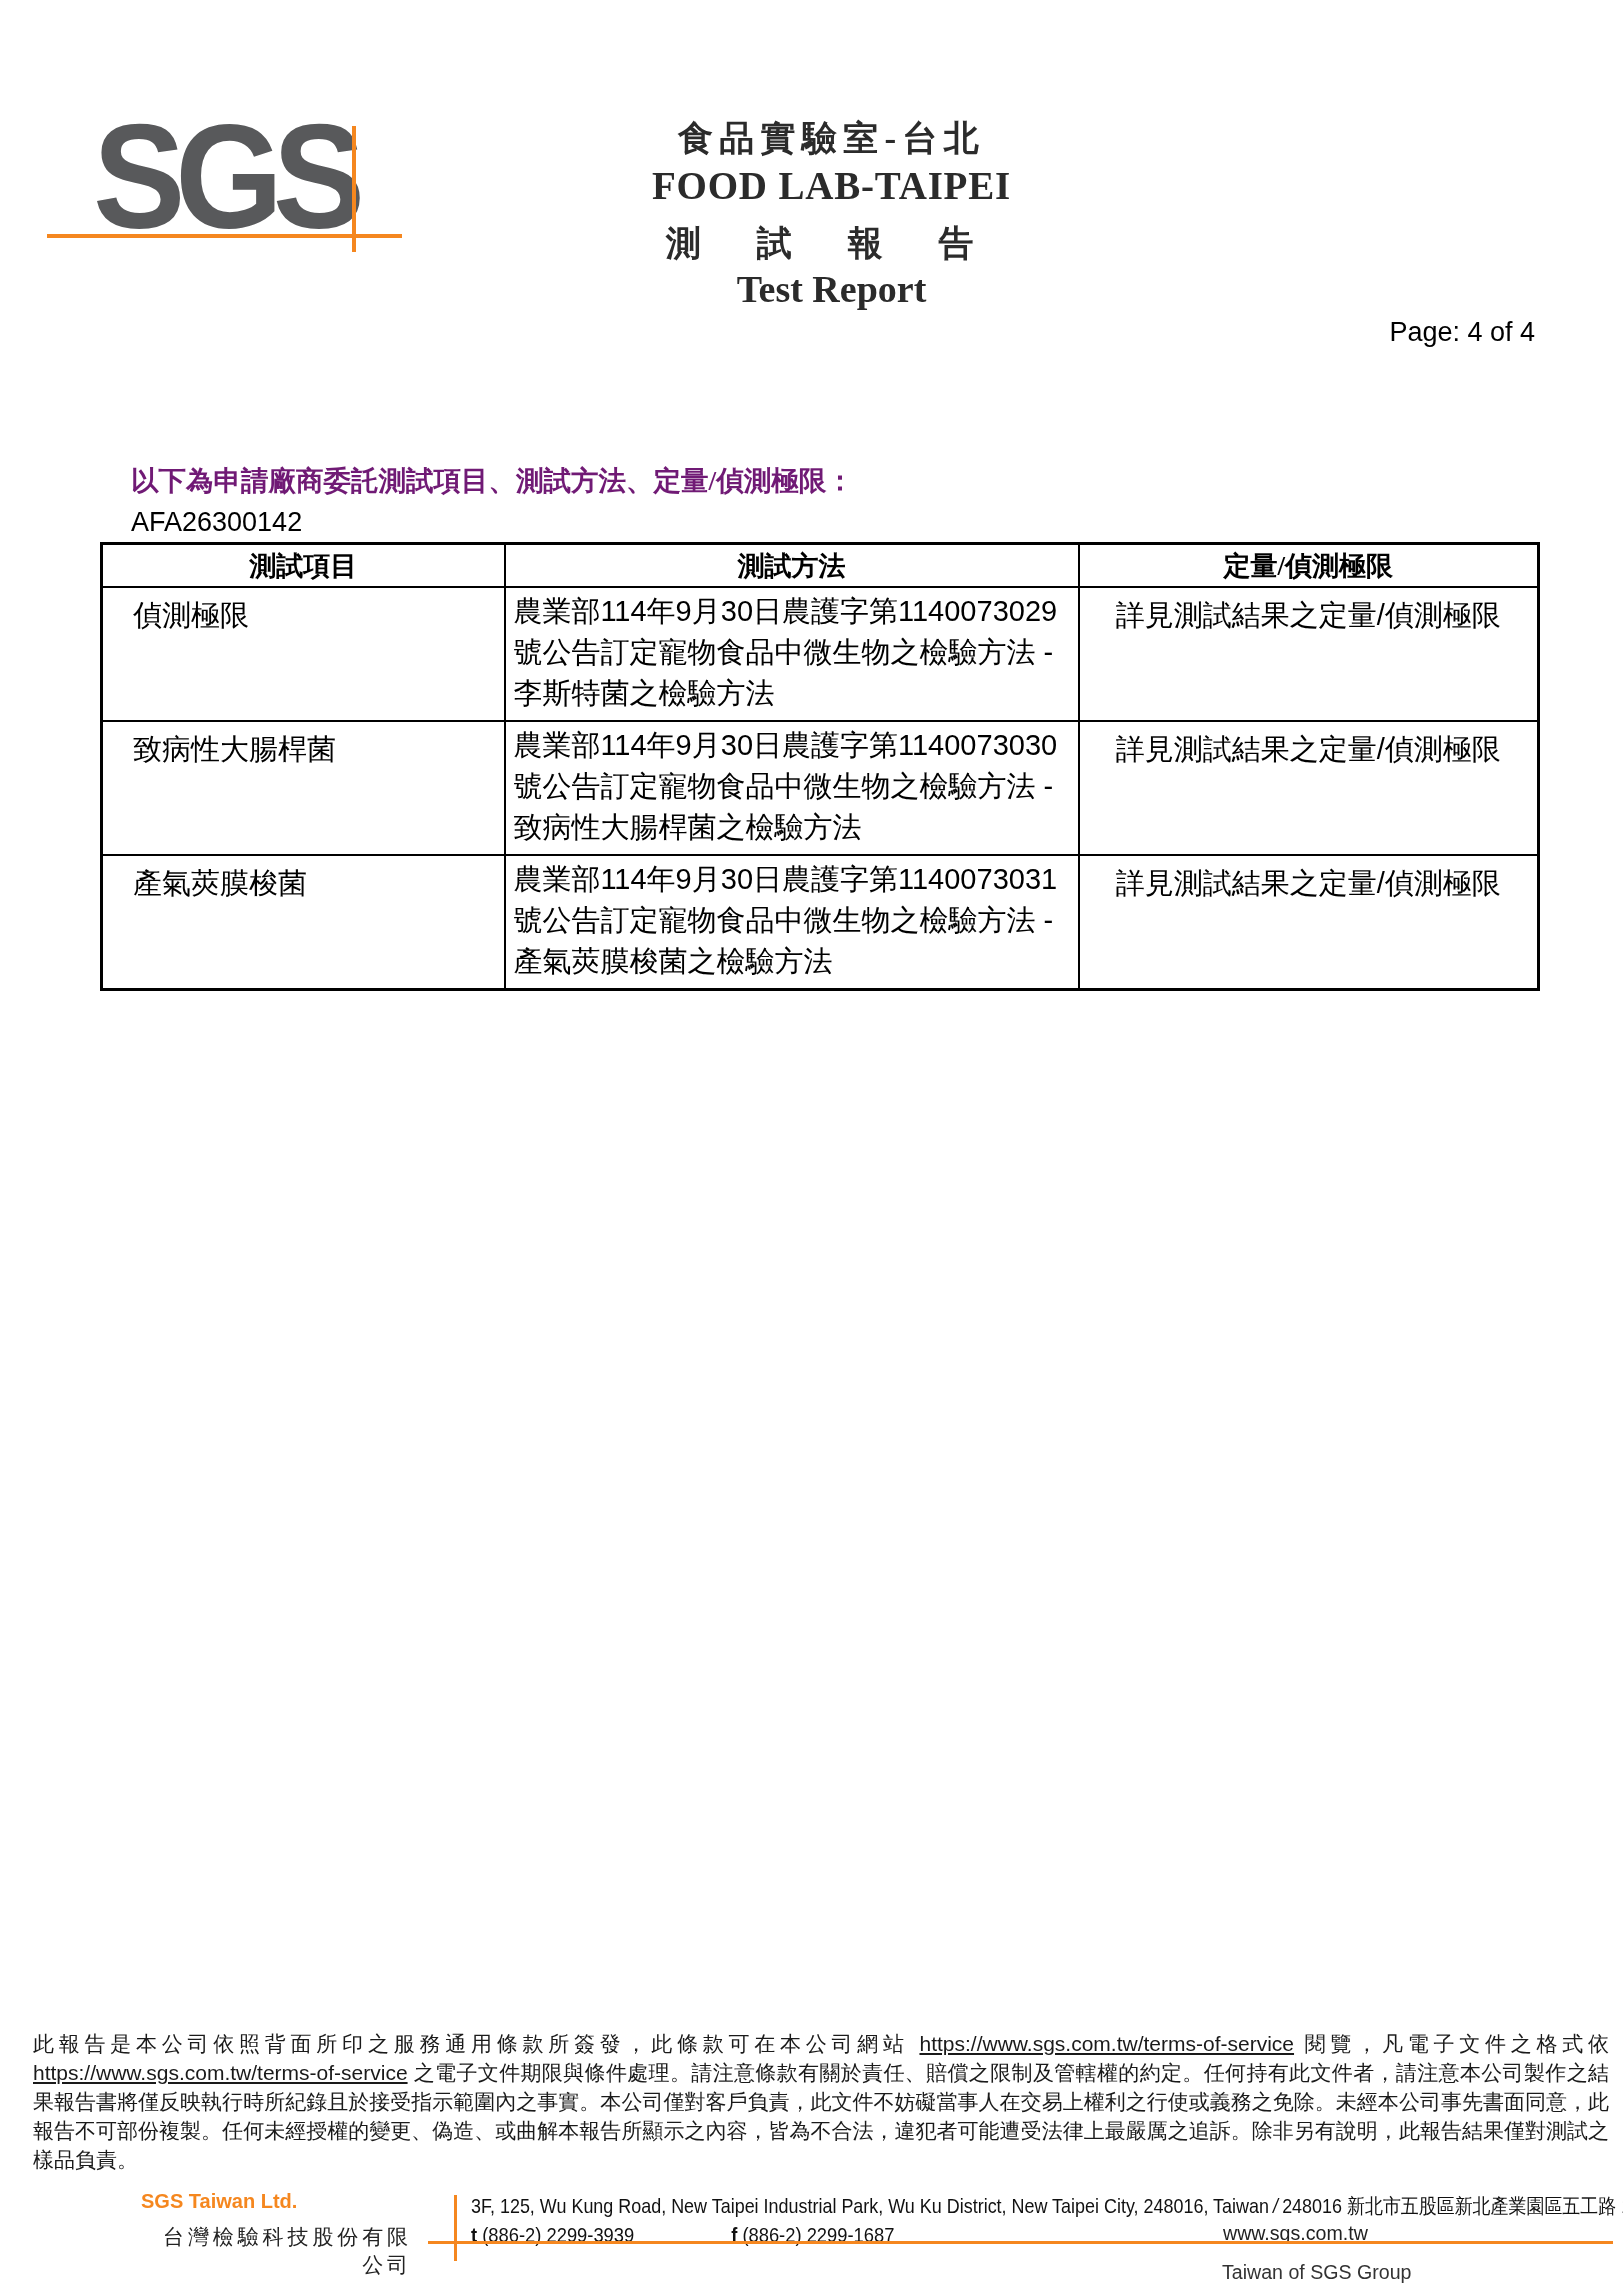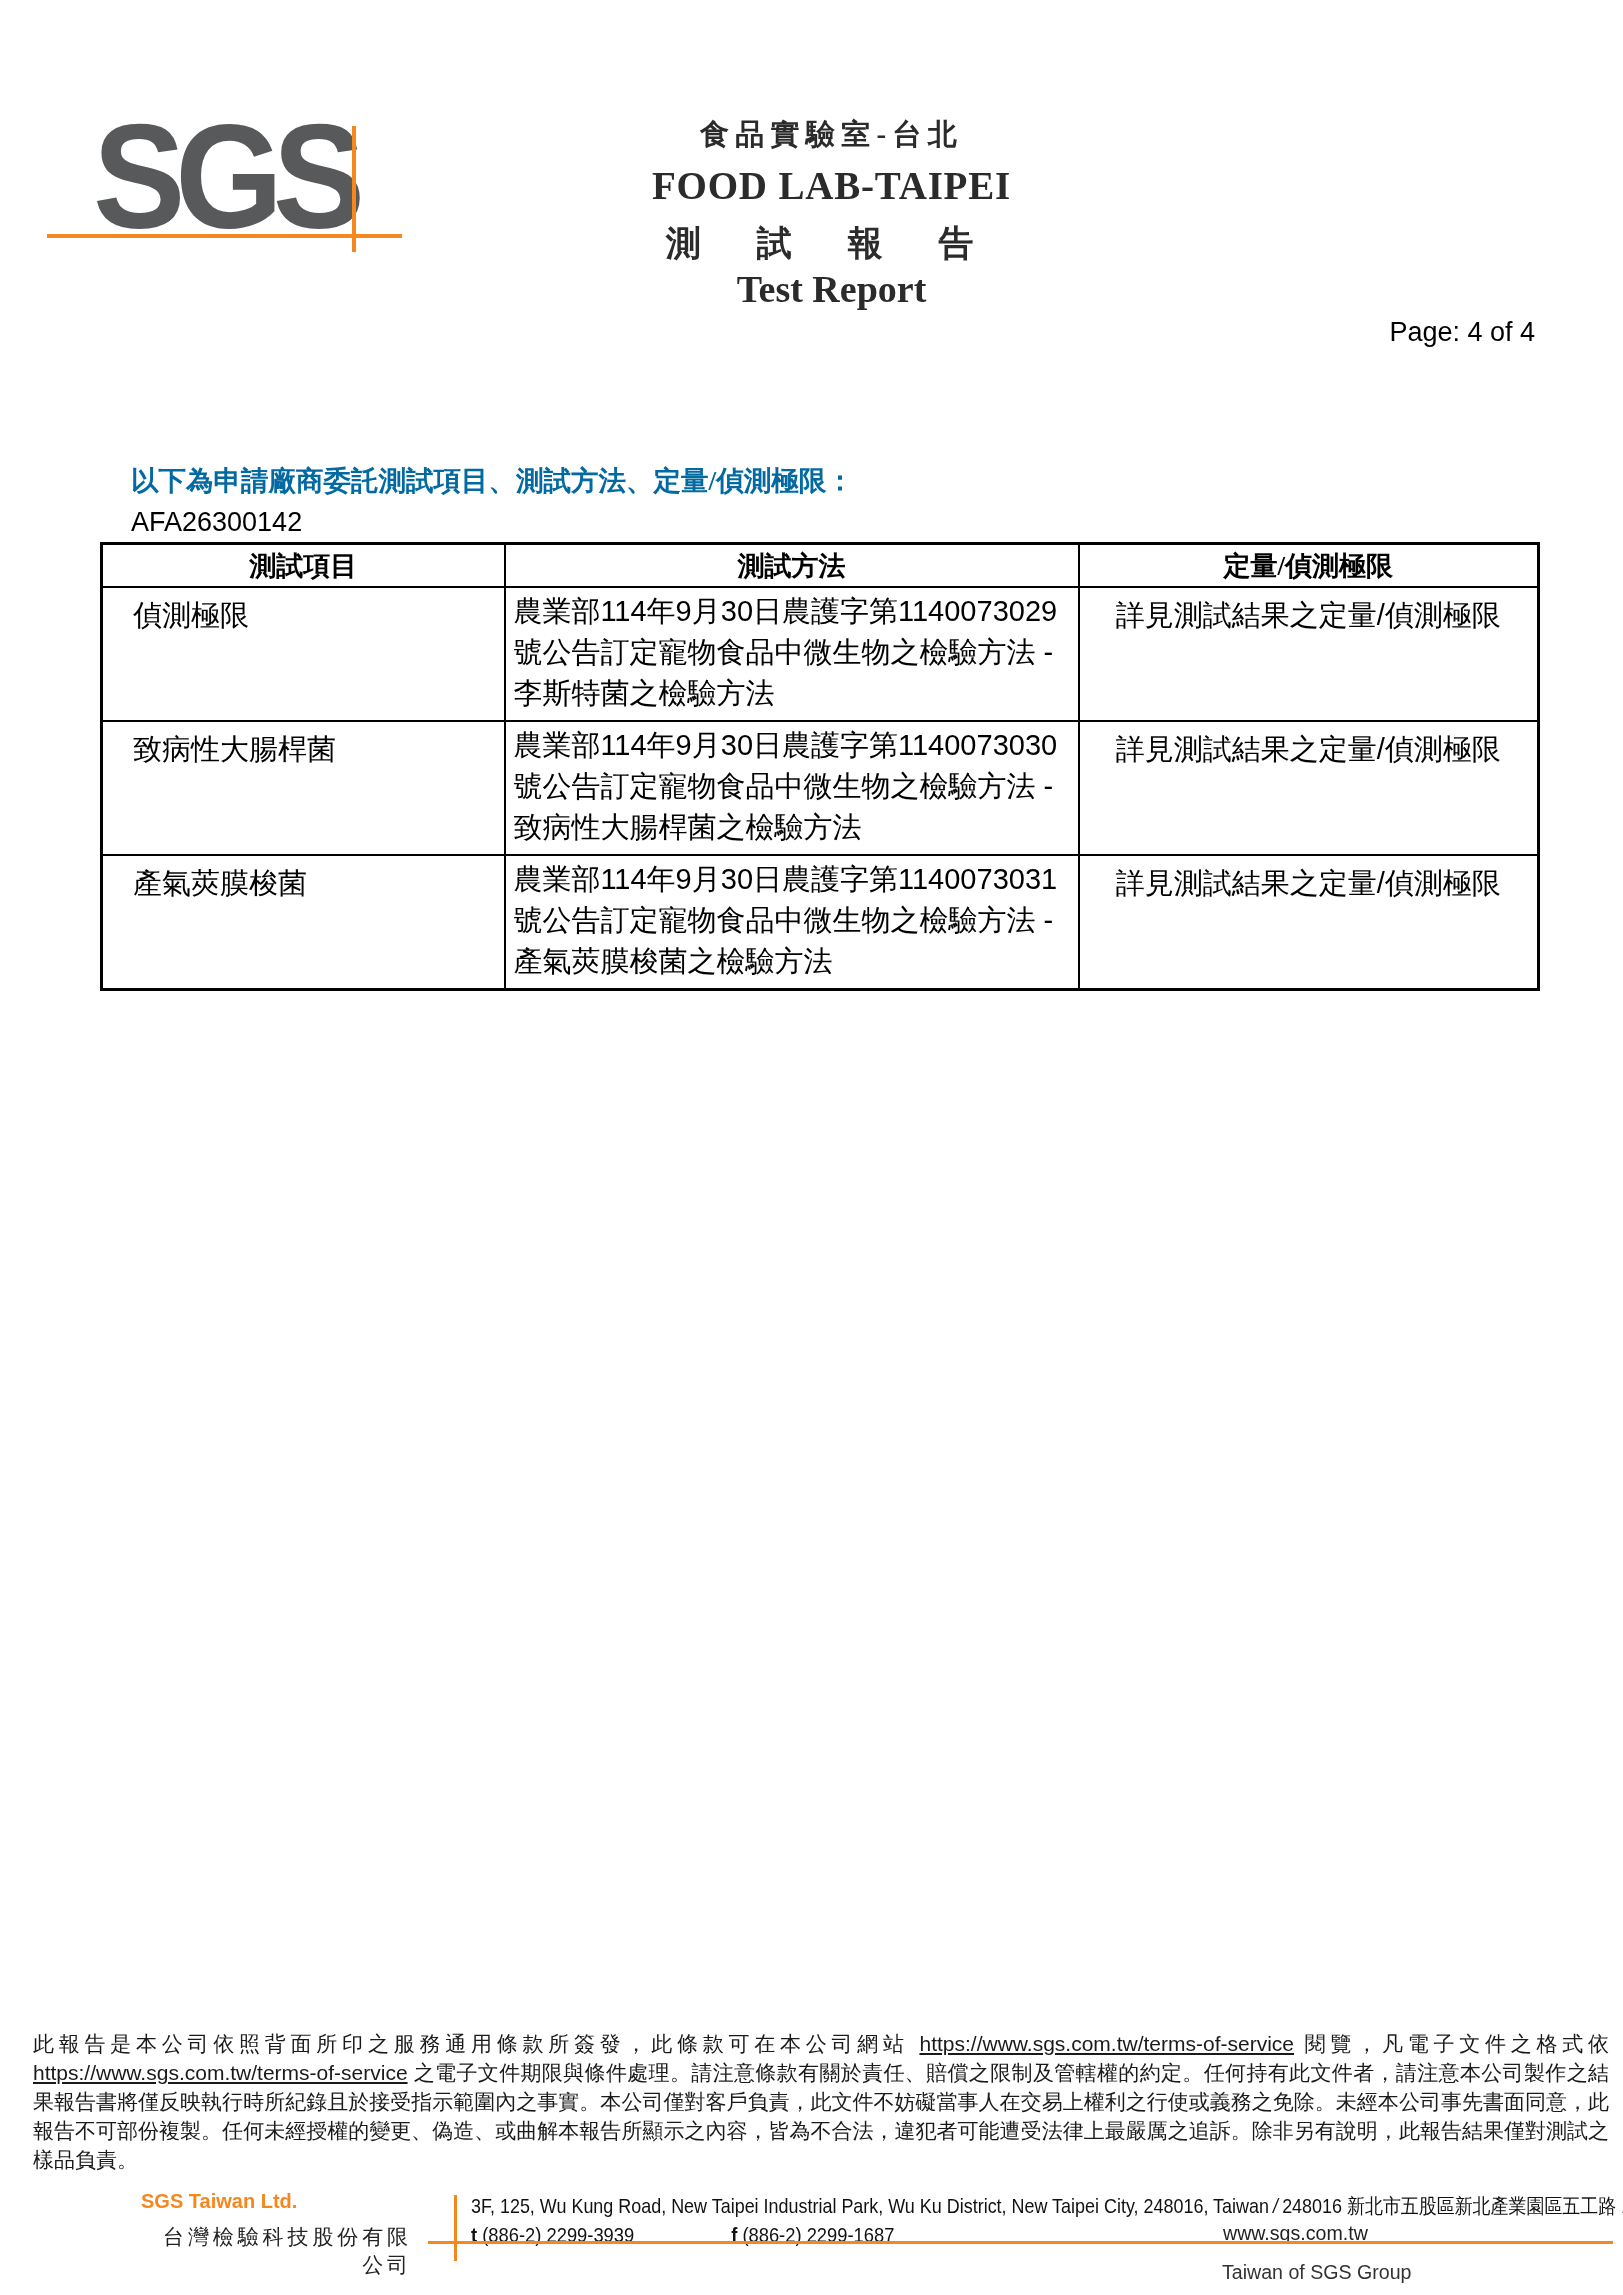--- a/index.html
+++ b/index.html
@@ -17,30 +17,30 @@
     font-weight:bold;font-size:149px;line-height:118px;
     letter-spacing:-11px;color:#58595b;
     transform:scaleX(0.93);transform-origin:left top;
   }
   .logo-vline{left:352px;top:126px;width:3.9px;height:126px;background:#f5871f;}
   .logo-hline{left:47px;top:234px;width:355px;height:3.9px;background:#f5871f;}
 
   
   .hdr{left:502px;width:659px;text-align:center;
        font-family:"Liberation Serif","DejaVu Serif",serif;font-weight:bold;color:#2b2b2b;}
-  .hdr-zh-title{top:115px;font-size:29px;letter-spacing:6.3px;}
+  .hdr-zh-title{top:115px;font-size:35px;letter-spacing:6.3px;}
   .hdr-en-title{top:163px;font-size:39px;letter-spacing:0.8px;}
   .hdr-zh-report{top:220px;font-size:35px;letter-spacing:23.6px;}
   .hdr-en-report{top:267px;font-size:38px;}
 
   .page-label{right:88px;top:317px;font-size:27px;color:#000;}
 
   
   .intro-line{left:131px;top:463px;font-size:27.5px;font-weight:bold;
-              font-family:"Liberation Serif","DejaVu Serif",serif;color:#0369a1;}
+              font-family:"Liberation Serif","DejaVu Serif",serif;color:#701a75;}
   .report-id{left:131px;top:507px;font-size:27px;color:#000;}
 
   
   table.methods{
     position:absolute;left:100px;top:542px;width:1437px;
     border-collapse:collapse;table-layout:fixed;
     border:3.1px solid #000;
   }
   table.methods col.c1{width:403px;}
   table.methods col.c2{width:574px;}

